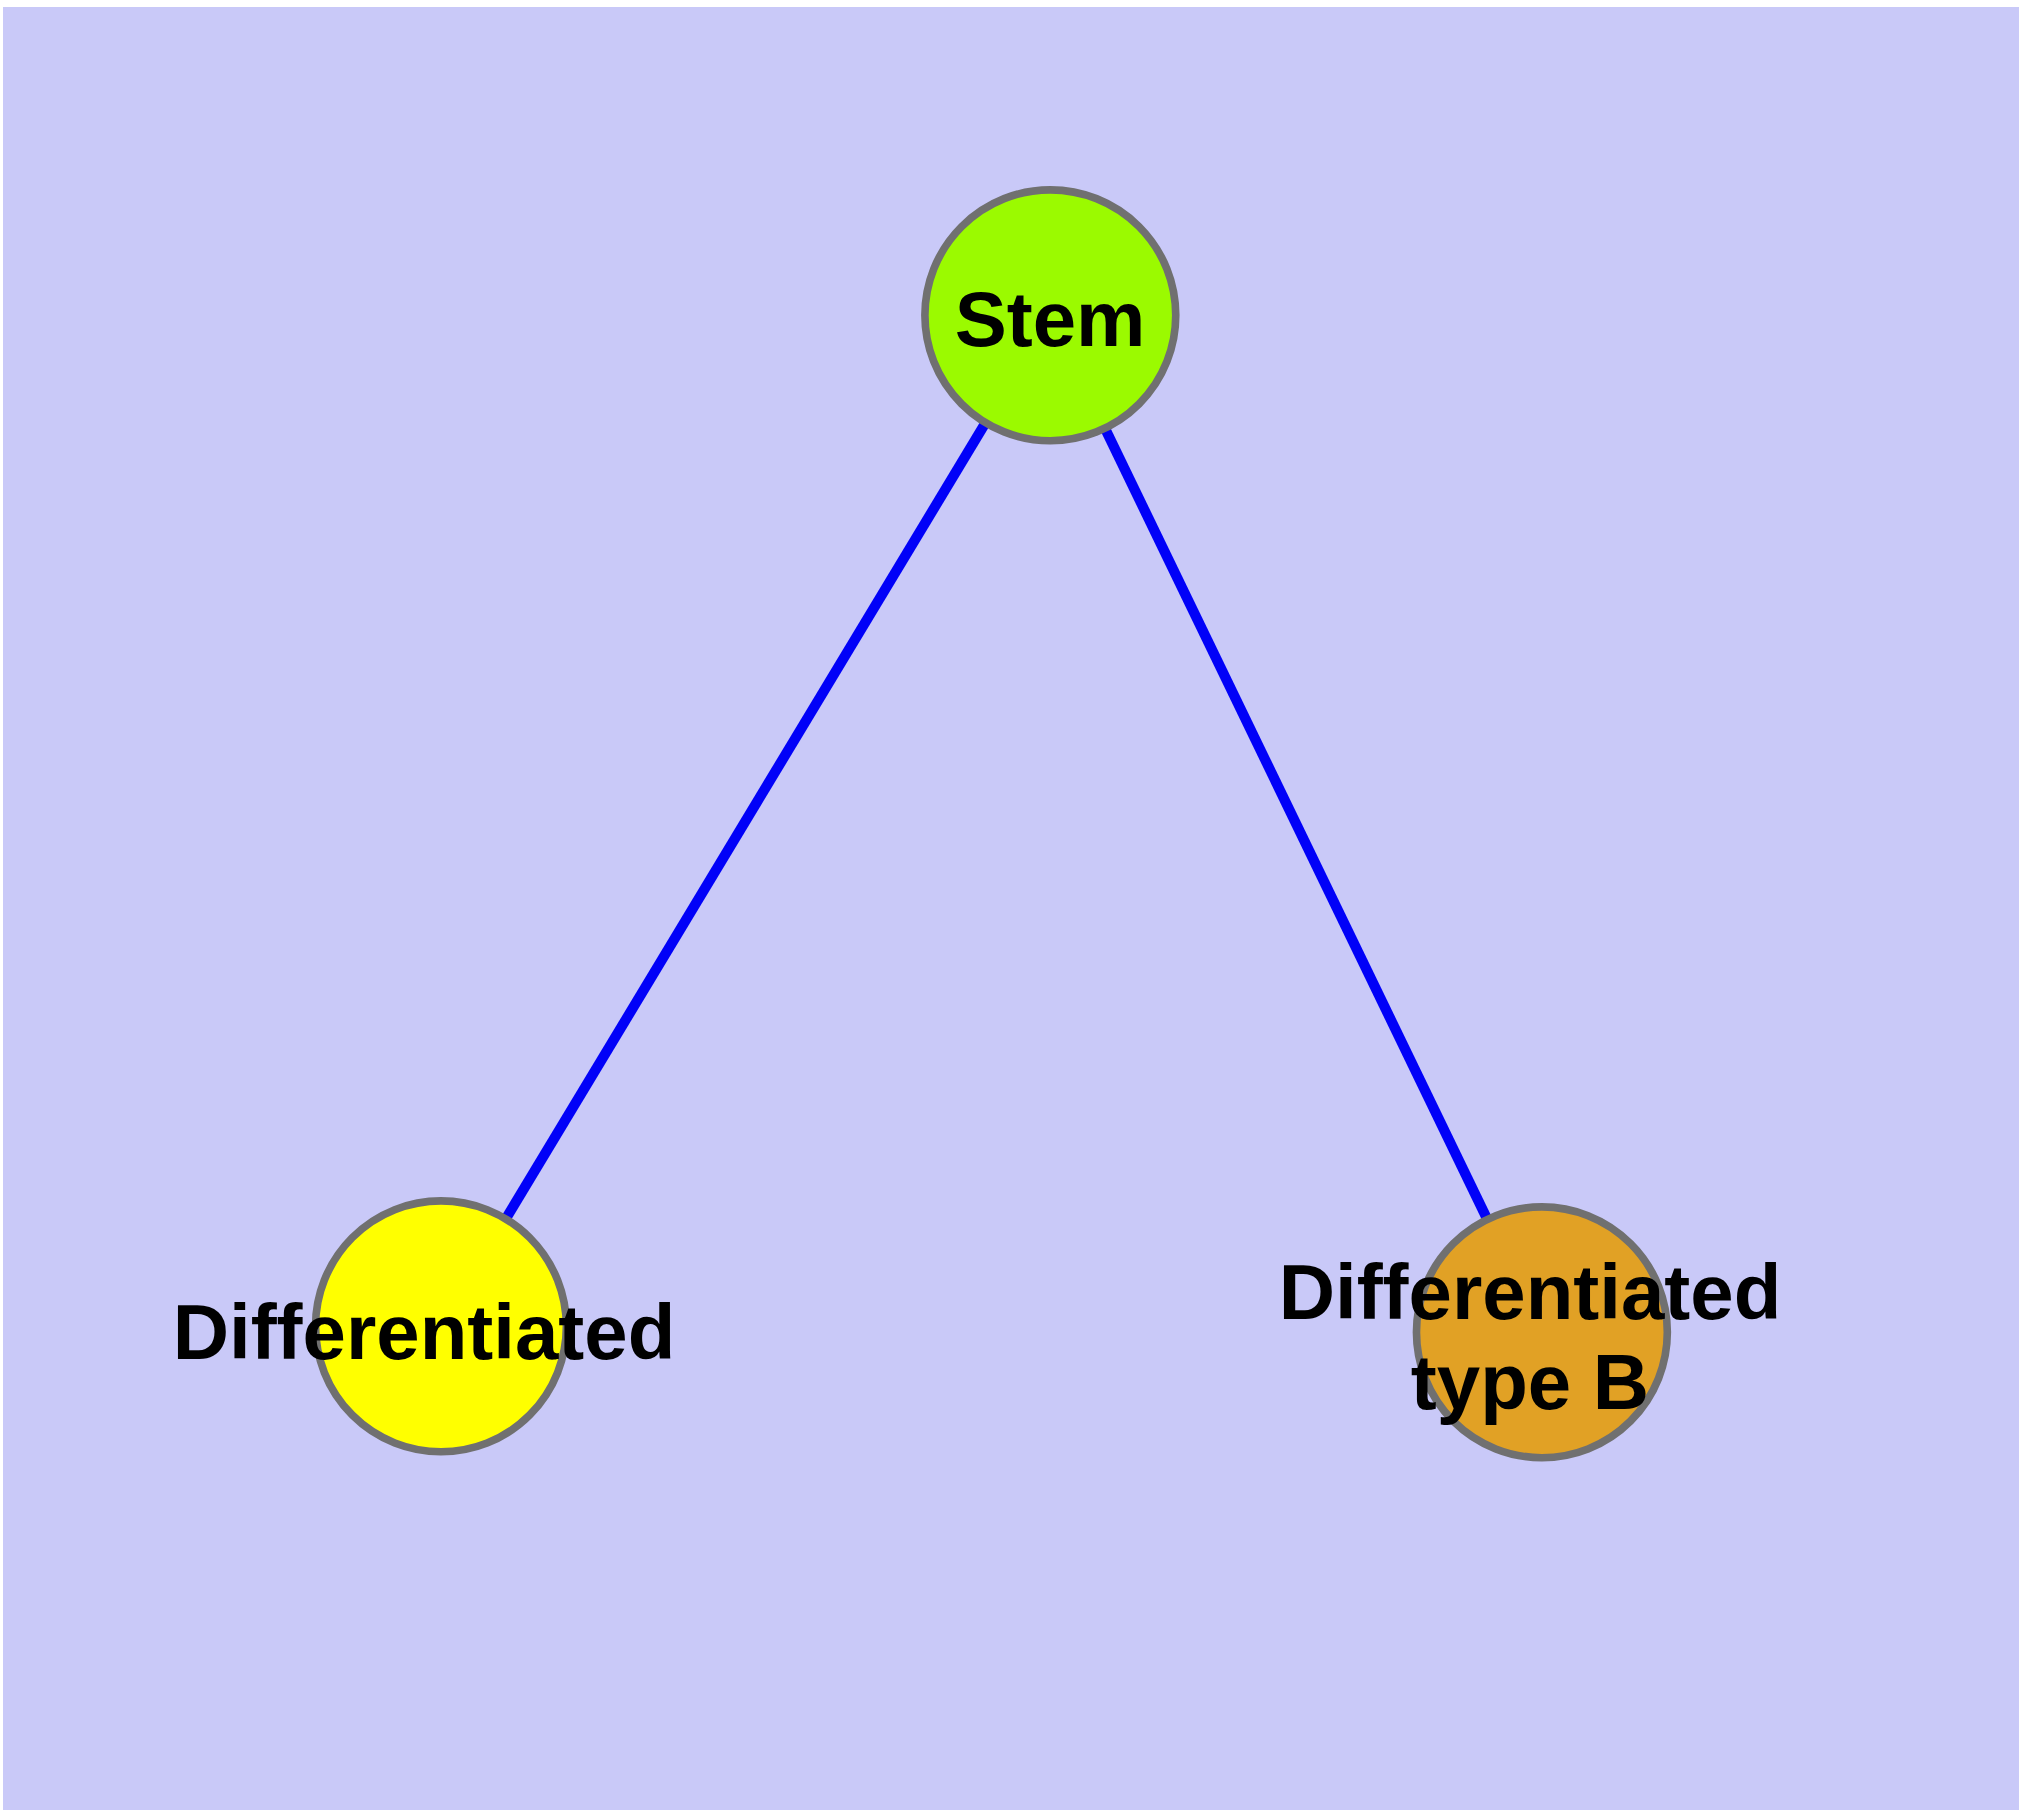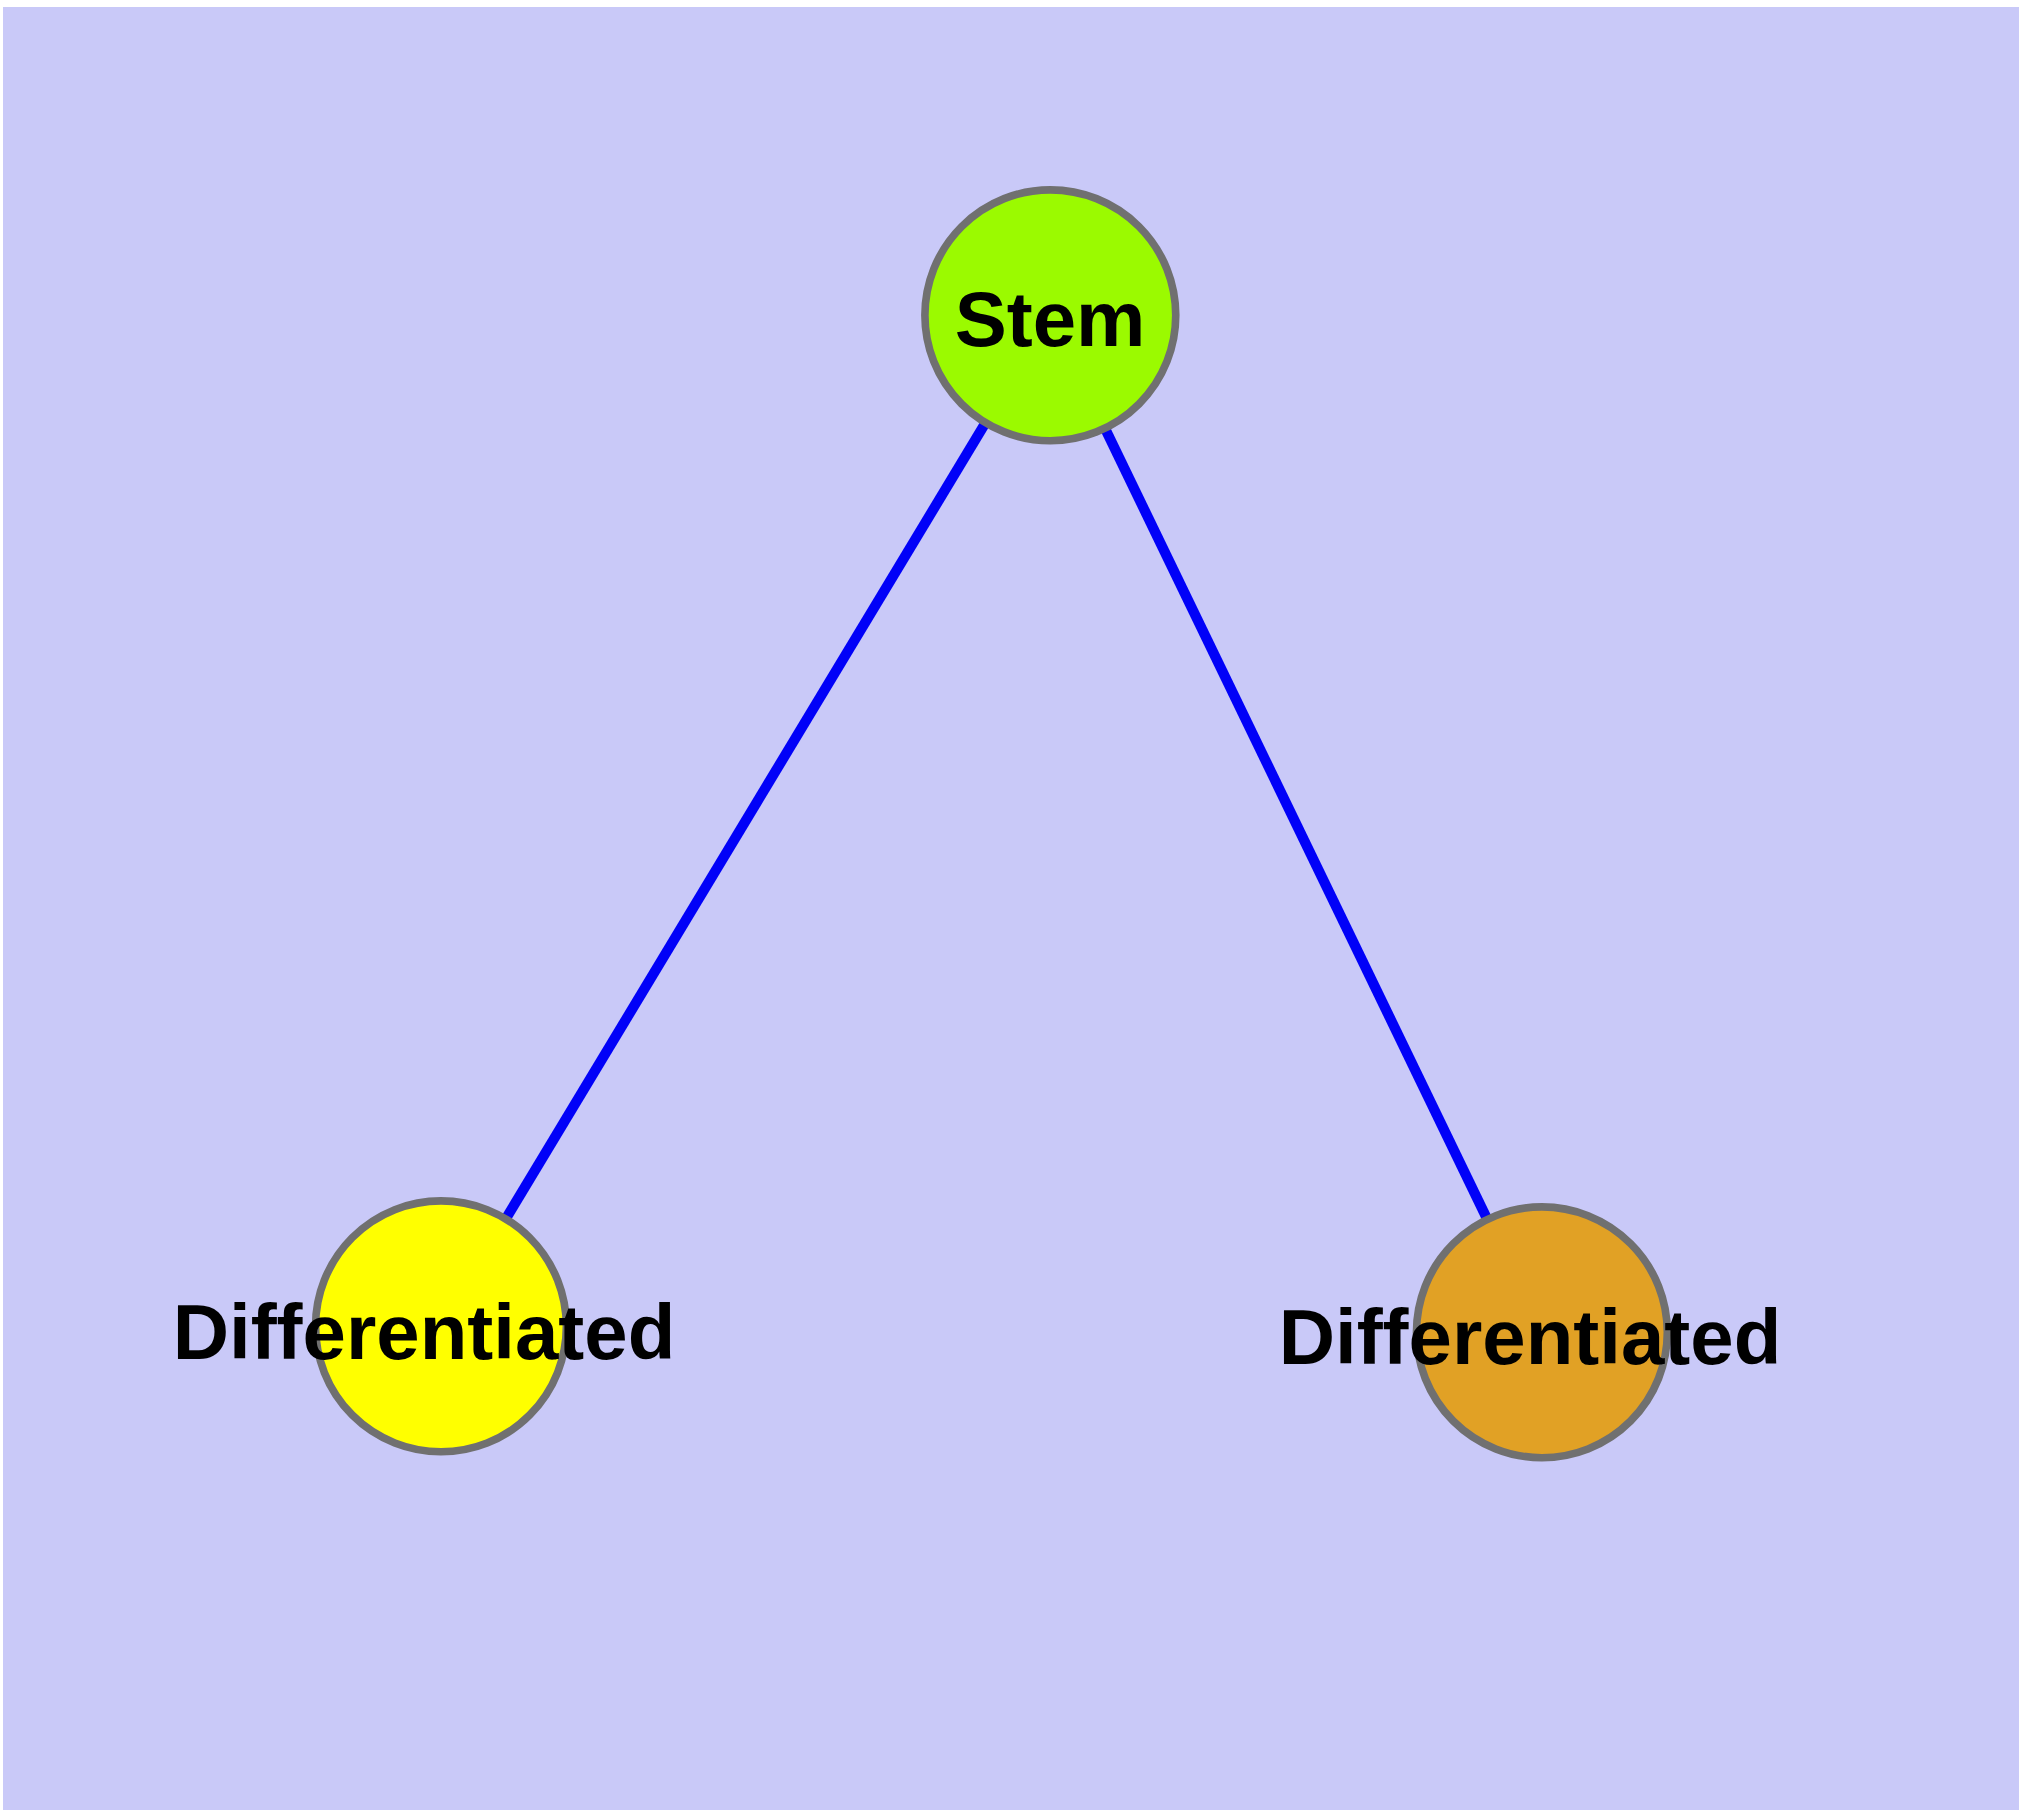--- a/index.html
+++ b/index.html
@@ -58,15 +58,16 @@
   <div class="node-label" id="label-0" style="left: 1050px; top: 319px; color: rgb(0, 0, 0);">
     <div>Stem</div>
   </div>
 
   <div class="node-label" id="label-1" style="left: 424px; top: 1332px; color: rgb(0, 0, 0);">
     <div>Differentiated</div>
   </div>
 
   <div class="node-label" id="label-2" style="left: 1530px; top: 1337px; color: rgb(0, 0, 0);">
     <div>Differentiated</div>
+    <div>type B</div>
   </div>
 </div>
 
 
 </body></html>

